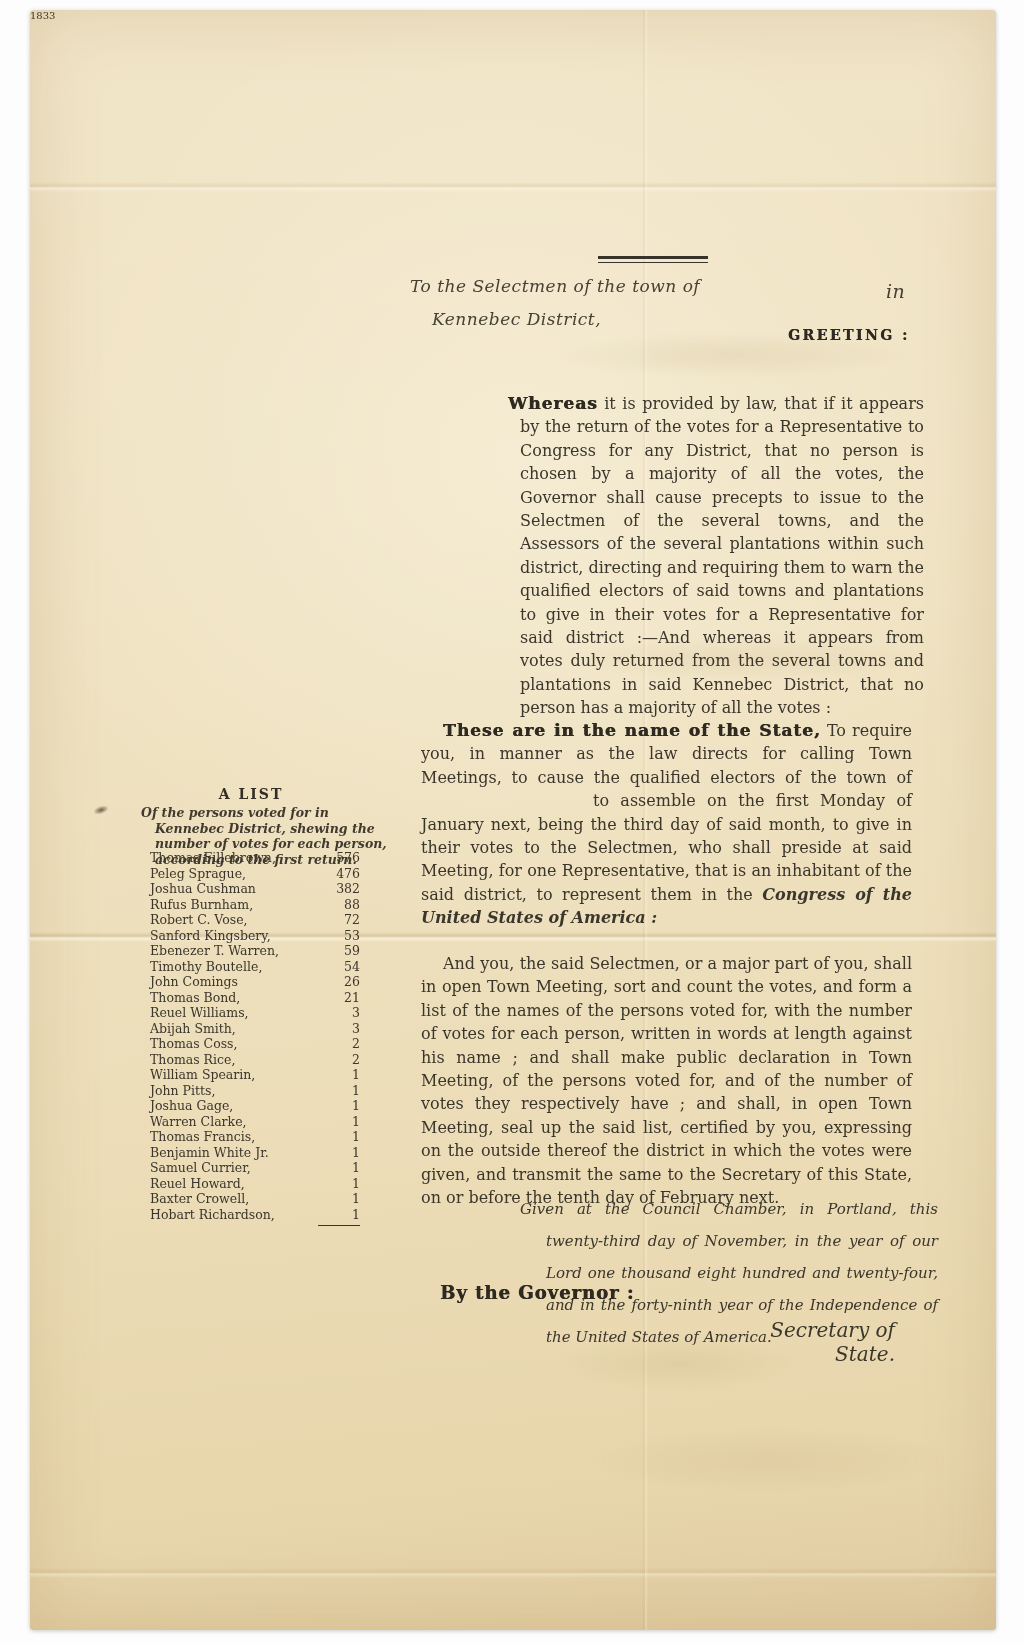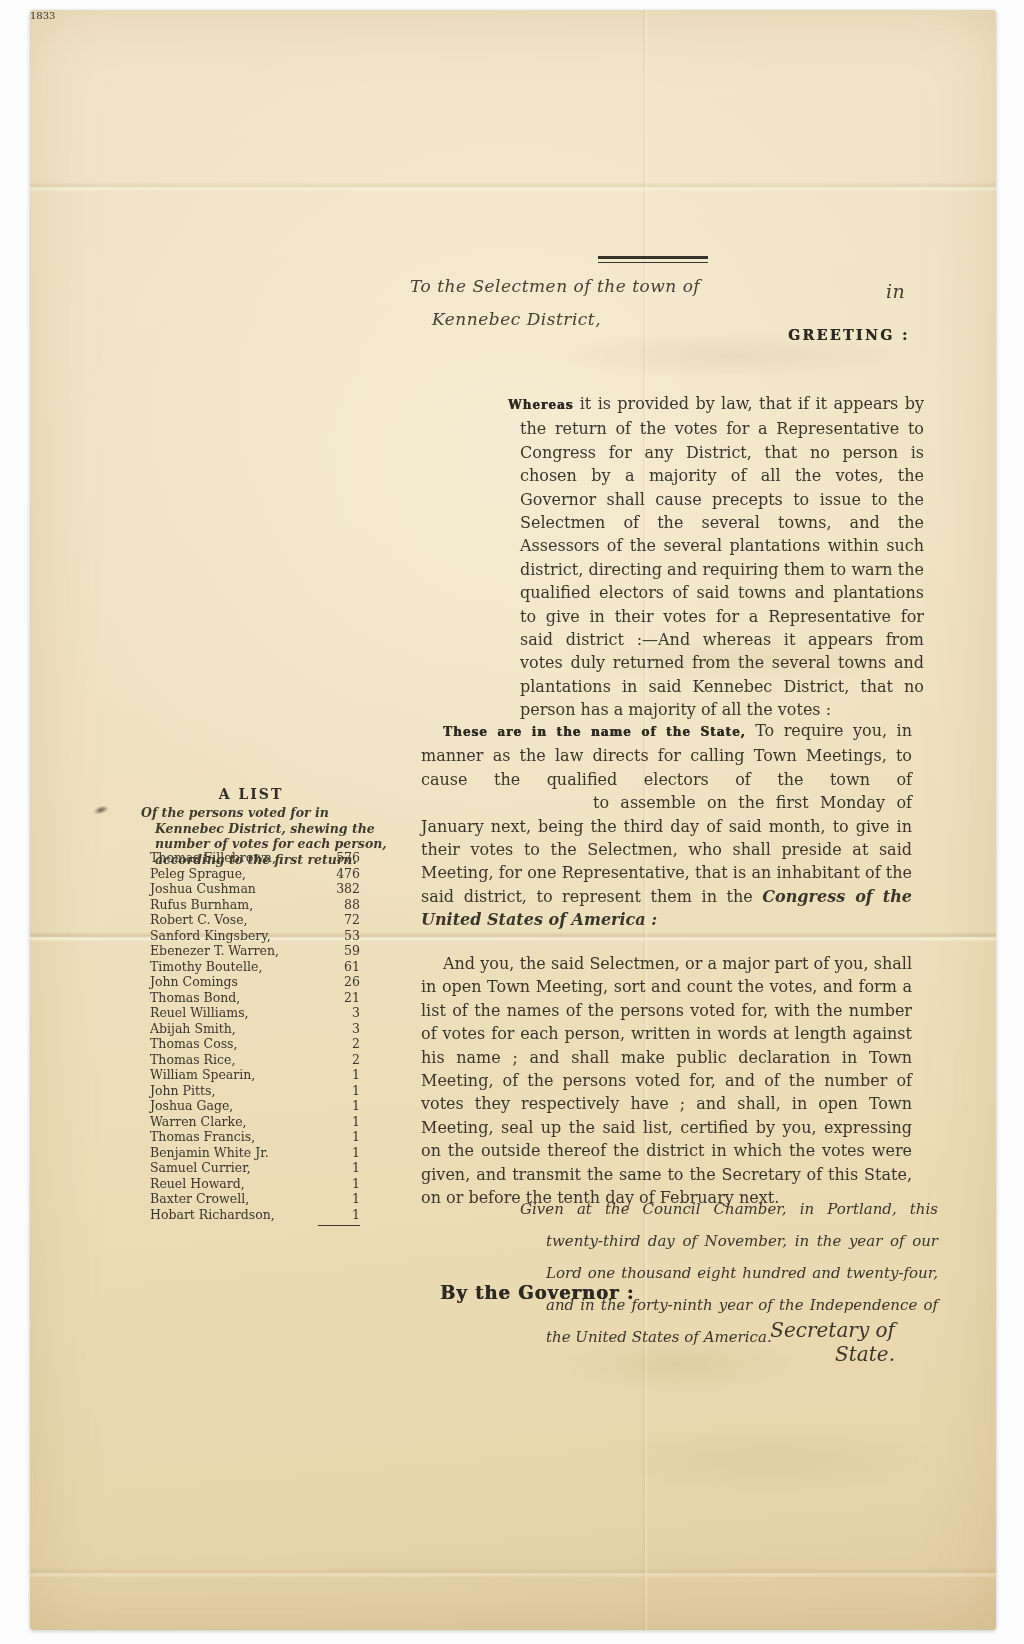--- a/index.html
+++ b/index.html
@@ -24,21 +24,21 @@
     font-weight:bold; font-size:21px; letter-spacing:5px; word-spacing:13px;
     text-shadow:0.7px 0 currentColor; color:#2e2a22; text-align:center;
   }
   .double-rule { border-top:3px solid #38332a; border-bottom:1px solid #38332a; height:3px; }
   .script { font-style:italic; font-size:17px; color:#464135; letter-spacing:0.5px; }
   .greeting { font-weight:bold; font-size:14px; letter-spacing:2.5px; color:#2e2a22; text-shadow:0.4px 0 currentColor; }
   .para {
     font-size:16px; line-height:23.4px; text-align:justify; color:#3b362c; margin:0;
   }
   .blackletter {
-    position:static; font-weight:bold; font-size:12px; letter-spacing:1px;
+    position:static; font-weight:bold; font-size:17px; letter-spacing:1px;
     text-shadow:0.6px 0 currentColor; color:#2e2a22;
   }
   .inline { position:static; }
   .town-blank { position:static; display:inline-block; width:172px; height:2px; }
   .attest { font-style:italic; font-size:15px; line-height:32px; text-align:justify;
             text-indent:-26px; padding-left:26px; color:#3b362c; margin:0; }
   .by-gov { font-weight:bold; font-size:18px; letter-spacing:1px; text-shadow:0.6px 0 currentColor; color:#2e2a22; }
   .secretary { font-style:italic; font-size:20px; text-align:right; }
 
   .list-heading { font-weight:bold; font-size:14px; letter-spacing:2px; text-align:center; color:#332e26; }
@@ -129,21 +129,21 @@
           <span class="vote-count">53</span>
         </div>
 
         <div class="vote-row">
           <span class="vote-name">Ebenezer T. Warren,</span>
           <span class="vote-count">59</span>
         </div>
 
         <div class="vote-row">
           <span class="vote-name">Timothy Boutelle,</span>
-          <span class="vote-count">61</span>
+          <span class="vote-count">54</span>
         </div>
 
         <div class="vote-row">
           <span class="vote-name">John Comings</span>
           <span class="vote-count">26</span>
         </div>
 
         <div class="vote-row">
           <span class="vote-name">Thomas Bond,</span>
           <span class="vote-count">21</span>

